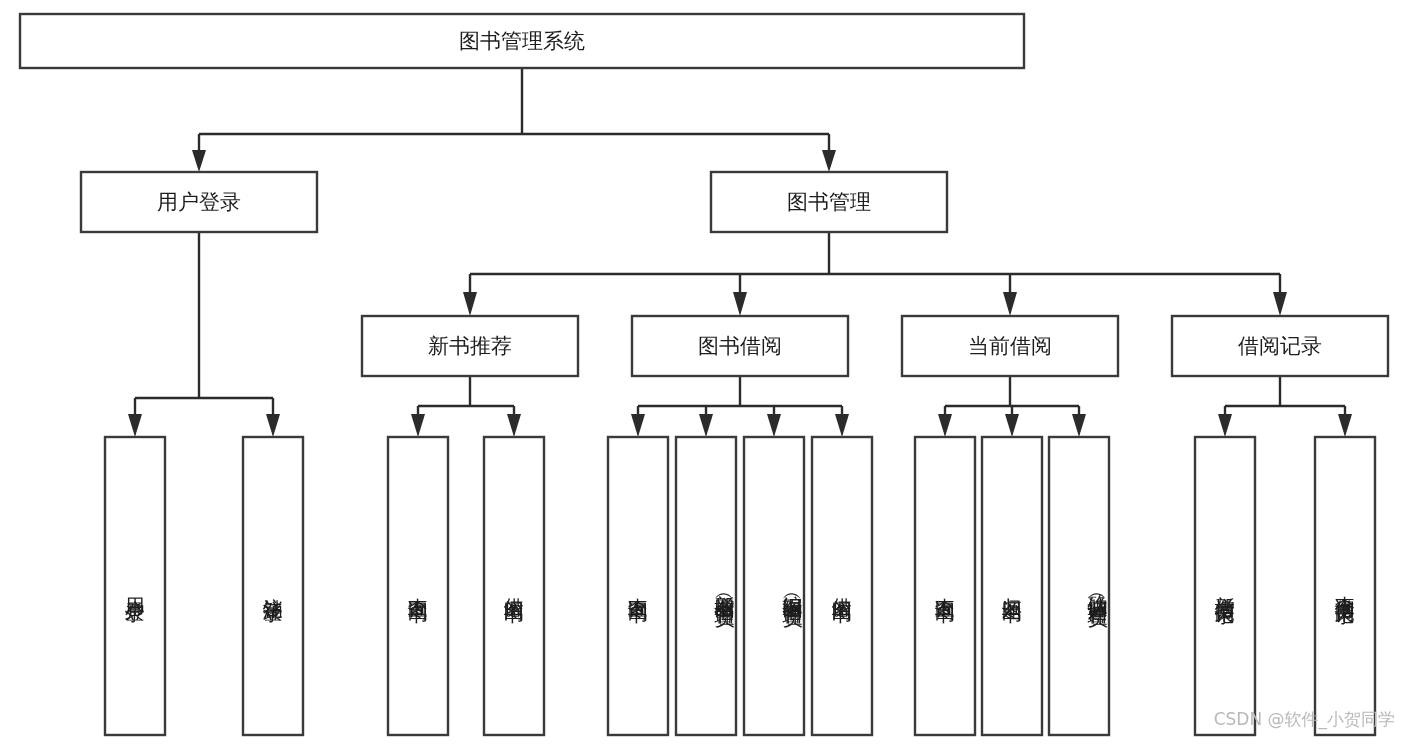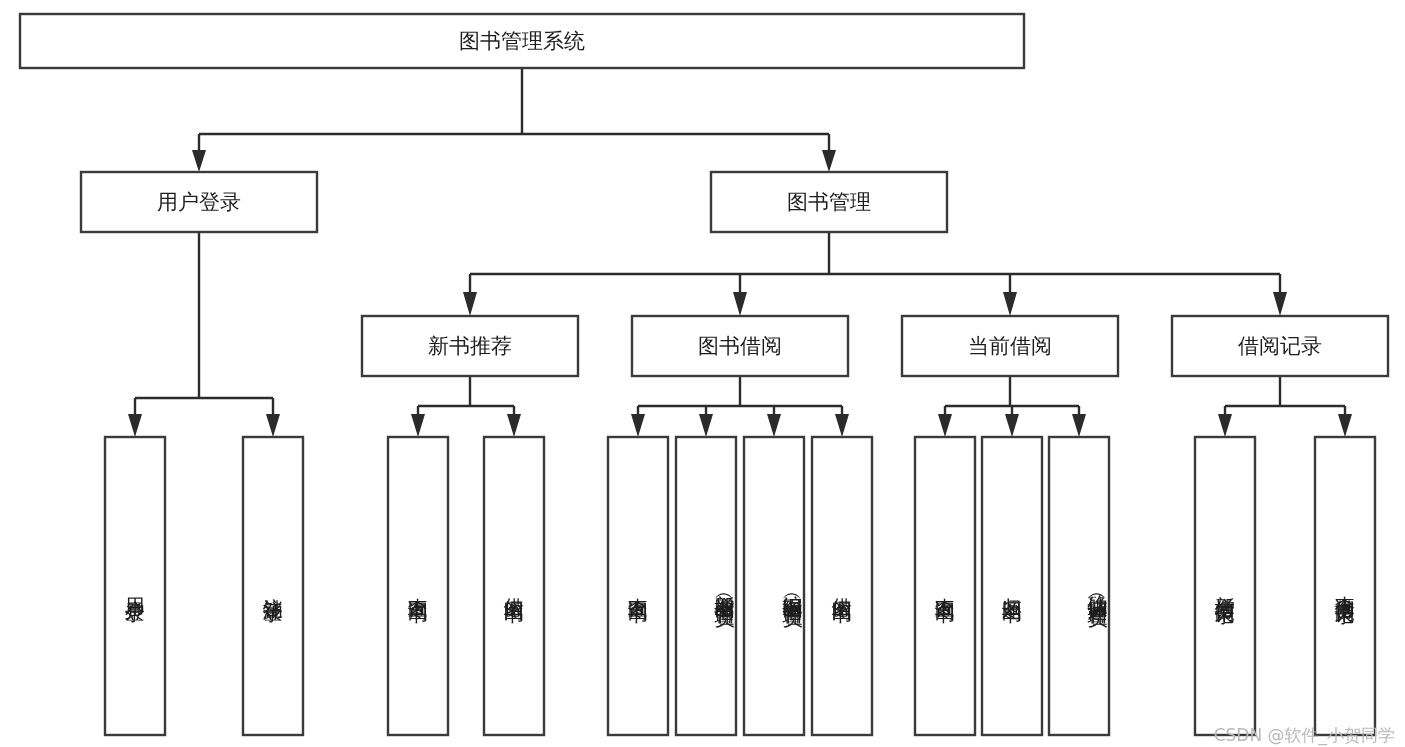--- a/index.html
+++ b/index.html
@@ -60,21 +60,21 @@
     display: flex;
     align-items: center;
     justify-content: center;
     text-align: center;
     white-space: nowrap;
     pointer-events: none;
   }
   #watermark {
     position: absolute;
     right: 10px;
-    bottom: 0;
+    bottom: 16px;
     font-family: "DejaVu Sans", "Liberation Sans", sans-serif;
     font-size: 17px;
     color: #b9b9b9;
     white-space: nowrap;
     pointer-events: none;
   }
 </style>
 </head>
 <body>
 

